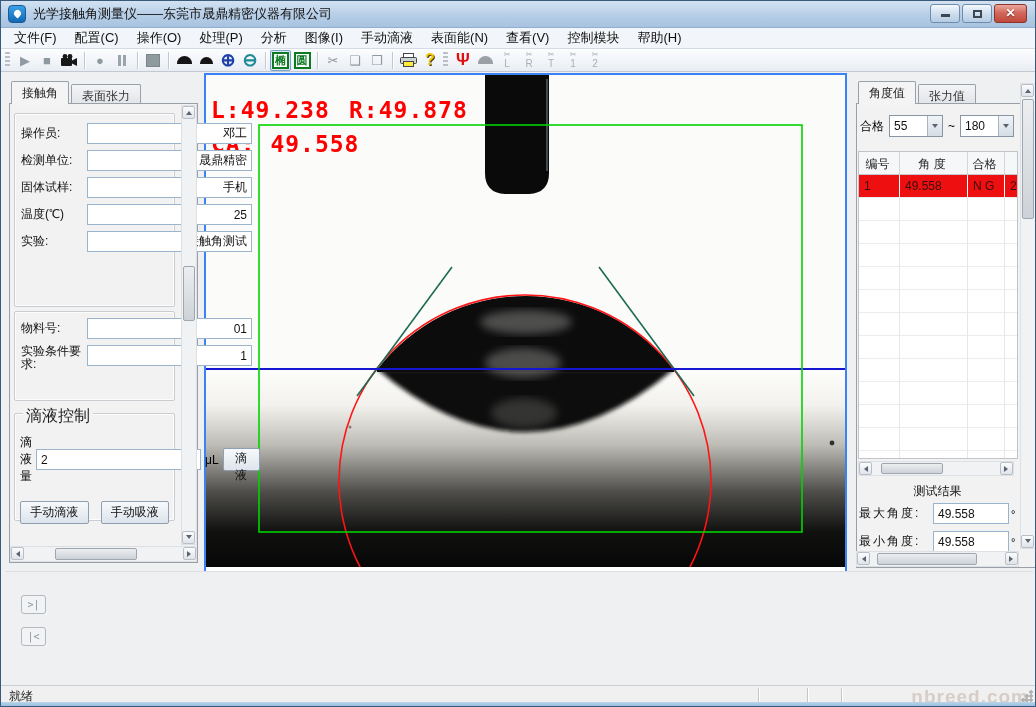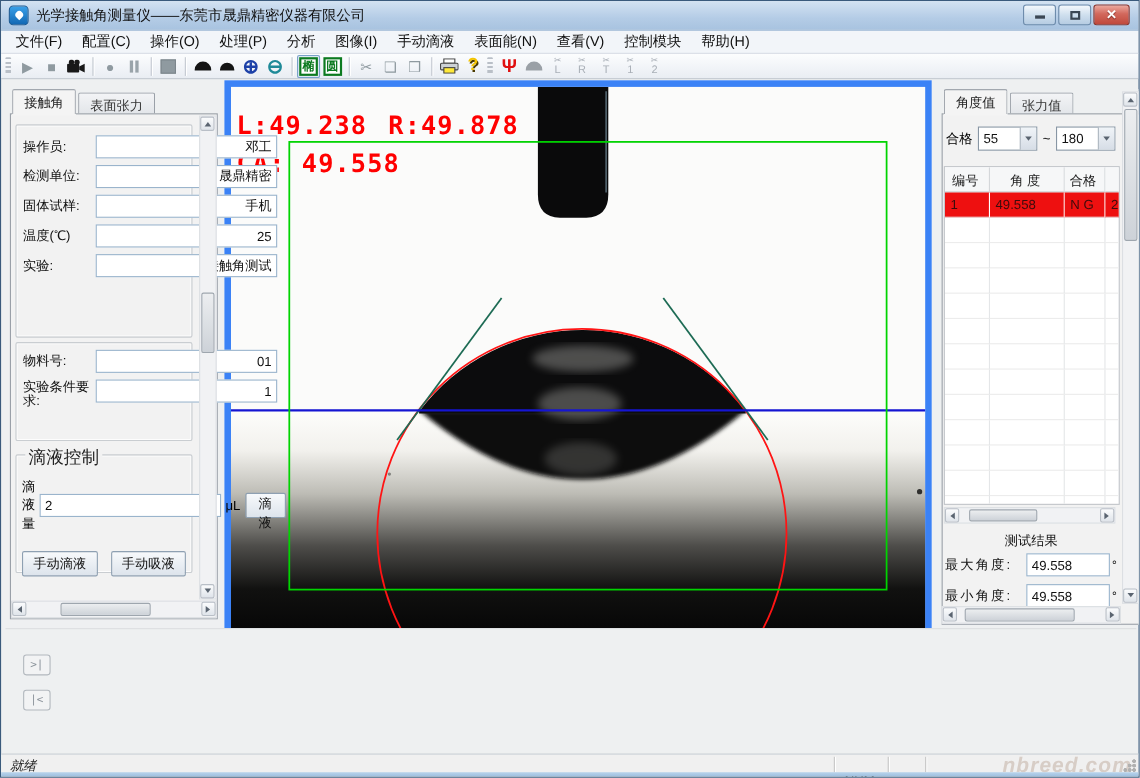--- a/index.html
+++ b/index.html
@@ -66,40 +66,40 @@
   .sb{position:absolute;background:#f1f2f4;border:1px solid #dcdfe3;}
   .sb .arr{position:absolute;width:13px;height:13px;background:linear-gradient(#fbfcfd,#dfe4ea);border:1px solid #b9bfc7;border-radius:2px;display:flex;align-items:center;justify-content:center;}
   .tri{width:0;height:0;border:3px solid transparent;}
   .tri.up{border-bottom:4px solid #5a6470;margin-top:-2px;}
   .tri.down{border-top:4px solid #5a6470;margin-bottom:-2px;}
   .tri.left{border-right:4px solid #5a6470;margin-left:-2px;}
   .tri.right{border-left:4px solid #5a6470;margin-right:-2px;}
   .thumb{position:absolute;background:linear-gradient(#eceef0,#cdd2d8);border:1px solid #9ea6ae;border-radius:2px;}
 
   
-  .image-area{position:absolute;left:203px;top:72px;width:643px;height:546px;border:6px solid #3b82f6;background:#fff;overflow:hidden;}
+  .image-area{position:absolute;left:203px;top:72px;width:643px;height:546px;border:2px solid #3b82f6;background:#fff;overflow:hidden;}
   .ovl{font-family:"DejaVu Sans Mono",monospace;font-weight:bold;font-size:23px;fill:#ff0000;letter-spacing:1px;}
 
   
   .combo{display:flex;height:22px;border:1px solid #8896a4;background:#fff;}
   .combo .cval{flex:1;font-size:12px;padding:3px 3px 0 4px;color:#111;}
   .combo .cbtn{width:15px;background:linear-gradient(#f0f4f8,#d6dde6);border-left:1px solid #aab4be;display:flex;align-items:center;justify-content:center;}
   .rtable{position:absolute;background:#fff;border:1px solid #c0c4c8;overflow:hidden;}
   .trow{display:flex;height:23px;width:200px;}
   .trow .cell{border-right:1px solid #e4e6e8;border-bottom:1px solid #ececec;font-size:12px;padding:4px 3px 0 5px;color:#222;overflow:hidden;white-space:nowrap;}
   .trow.thead .cell{background:#f6f7f8;border-right:1px solid #d4d7da;border-bottom:1px solid #c4c8cc;text-align:center;padding-left:0;}
   .trow.fail .cell{background:#ee1010;color:#3c0c0c;border-right:1px solid #ffffff;}
   .c0{width:41px;}.c1{width:68px;}.c2{width:37px;}.c3{width:48px;}
   .res-label{font-size:12px;letter-spacing:2px;color:#111;}
   .res-field{height:21px;border:1px solid #9ab4cc;background:#fff;font-size:12px;padding:0 4px;font-family:"Liberation Sans",sans-serif;color:#111;}
 
   
   .bottom-panel{position:absolute;left:4px;top:570px;width:1028px;height:113px;background:#eef0f1;border-top:1px solid #dcdee0;}
   .mini-btn{position:absolute;left:16px;width:25px;height:19px;border:1px solid #b2b8be;border-radius:3px;background:#f2f3f4;color:#8b939b;font-family:"DejaVu Sans Mono",monospace;font-size:10px;text-align:center;line-height:17px;}
-  .statusbar{position:absolute;left:0;top:684px;right:0;height:19px;background:#f0f0f0;border-top:1px solid #c9cfd6;font-size:12px;color:#222;font-style:italic;}
+  .statusbar{position:absolute;left:0;top:684px;right:0;height:19px;background:#f0f0f0;border-top:1px solid #c9cfd6;font-size:12px;color:#222;}
   .sdiv{position:absolute;top:2px;bottom:2px;width:1px;background:#c6c6c6;box-shadow:1px 0 0 #fff;}
   .watermark{position:absolute;right:6px;top:0px;font-size:19px;font-weight:bold;color:#d7cdc6;letter-spacing:1px;}
   .grip-corner{position:absolute;right:2px;bottom:2px;width:12px;height:12px;background:
     radial-gradient(circle at 10px 2px,#b0b0b0 1.5px,transparent 2px),
     radial-gradient(circle at 6px 6px,#b0b0b0 1.5px,transparent 2px),
     radial-gradient(circle at 10px 6px,#b0b0b0 1.5px,transparent 2px),
     radial-gradient(circle at 2px 10px,#b0b0b0 1.5px,transparent 2px),
     radial-gradient(circle at 6px 10px,#b0b0b0 1.5px,transparent 2px),
     radial-gradient(circle at 10px 10px,#b0b0b0 1.5px,transparent 2px);}
   .bottom-strip{position:absolute;left:0;right:0;bottom:0;height:4px;background:linear-gradient(#bad4ec,#9cbede);}

